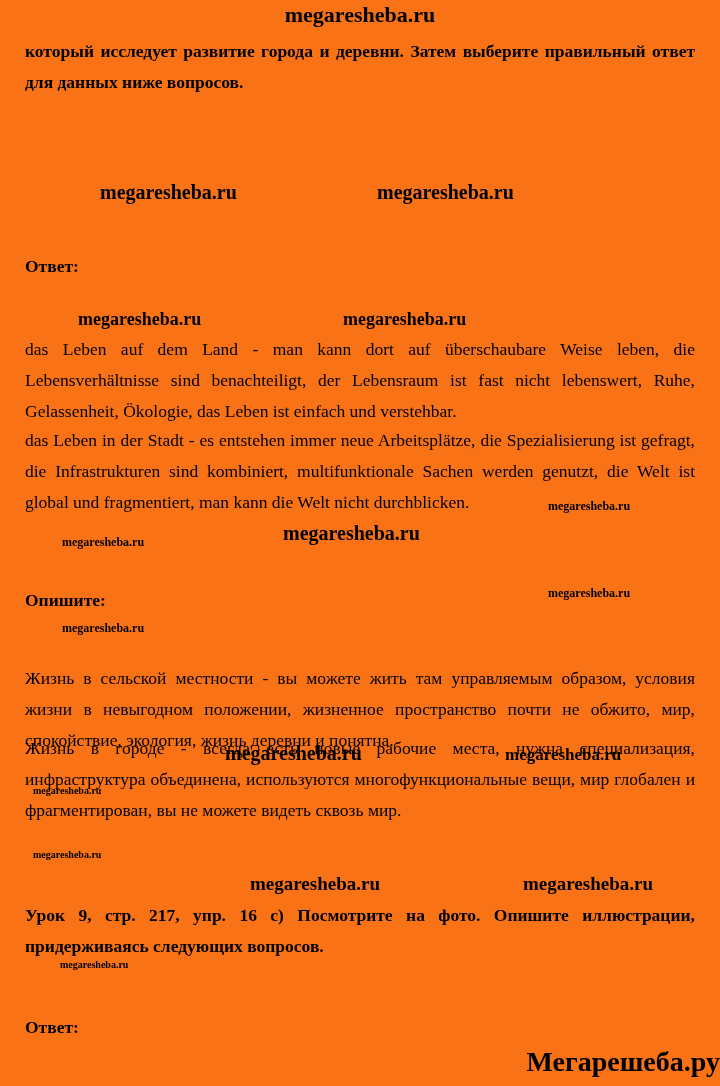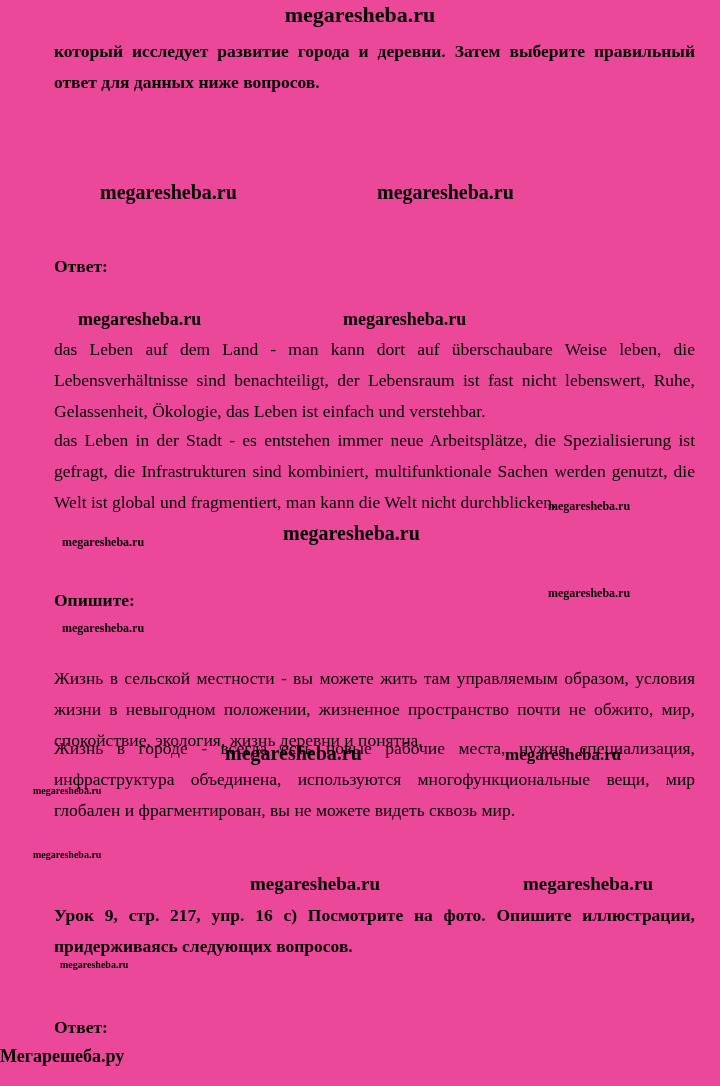--- a/index.html
+++ b/index.html
@@ -1,56 +1,55 @@
 <!DOCTYPE html>
 <html><head>
 <meta charset="utf-8">
 <style>
   html, body { margin: 0; padding: 0; background: #ffffff; }
   .page {
     position: relative;
     width: 720px;
     height: 1086px;
-    background: #ec4899;
+    background: #f97316;
     font-family: "Liberation Serif", serif;
     color: #000000;
     overflow: hidden;
   }
   .block {
     position: absolute;
     left: 25px;
     right: 25px;
     font-size: 17.5px;
     line-height: 31px;
     text-align: justify;
     text-align-last: left;
-    margin-left: 29px;
   }
   .bold { font-weight: bold; }
   .wm {
     position: absolute;
     font-weight: bold;
     white-space: nowrap;
     color: #000000;
   }
   .wm-header {
     left: 0; right: 0;
     text-align: center;
     font-size: 22px;
   }
   .wm-lg { font-size: 20px; }
   .wm-md { font-size: 18px; }
   .wm-sm { font-size: 12px; }
   .wm-xs { font-size: 10px; }
   .footer {
     position: absolute;
     left: 0; right: 0;
-    text-align: left;
+    text-align: right;
     font-weight: bold;
-    font-size: 18px;
+    font-size: 28px;
   }
 </style>
 </head>
 <body>
 
 <div class="page">
 
   <div class="wm wm-header" style="top:2px">megaresheba.ru</div>
 
   <div class="block bold" style="top:36px">который исследует развитие города и деревни. Затем выберите правильный ответ для данных ниже вопросов.</div>

